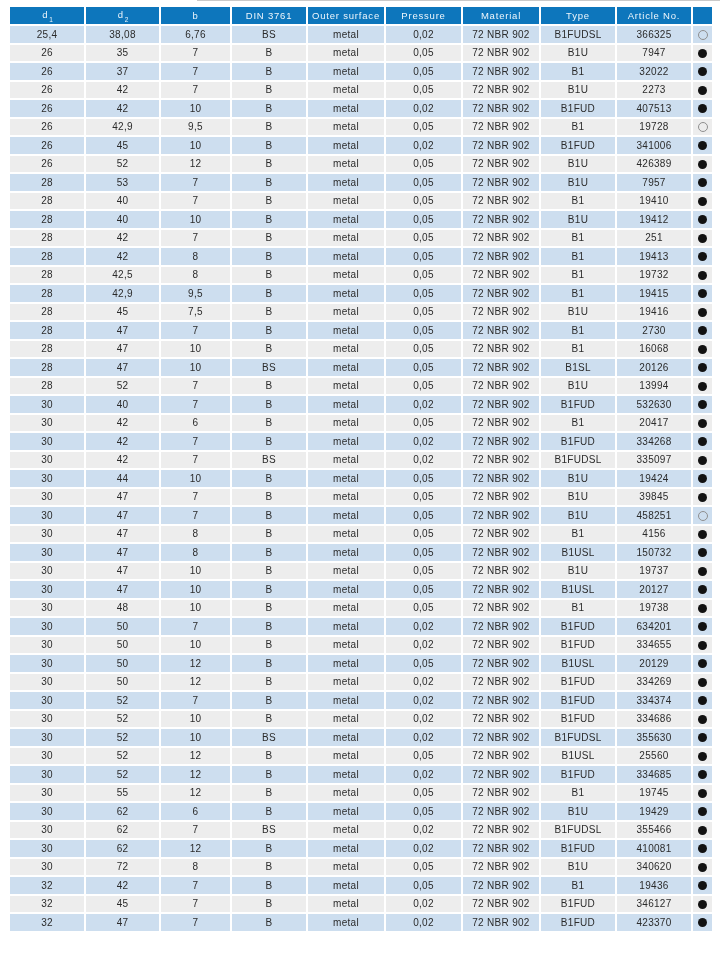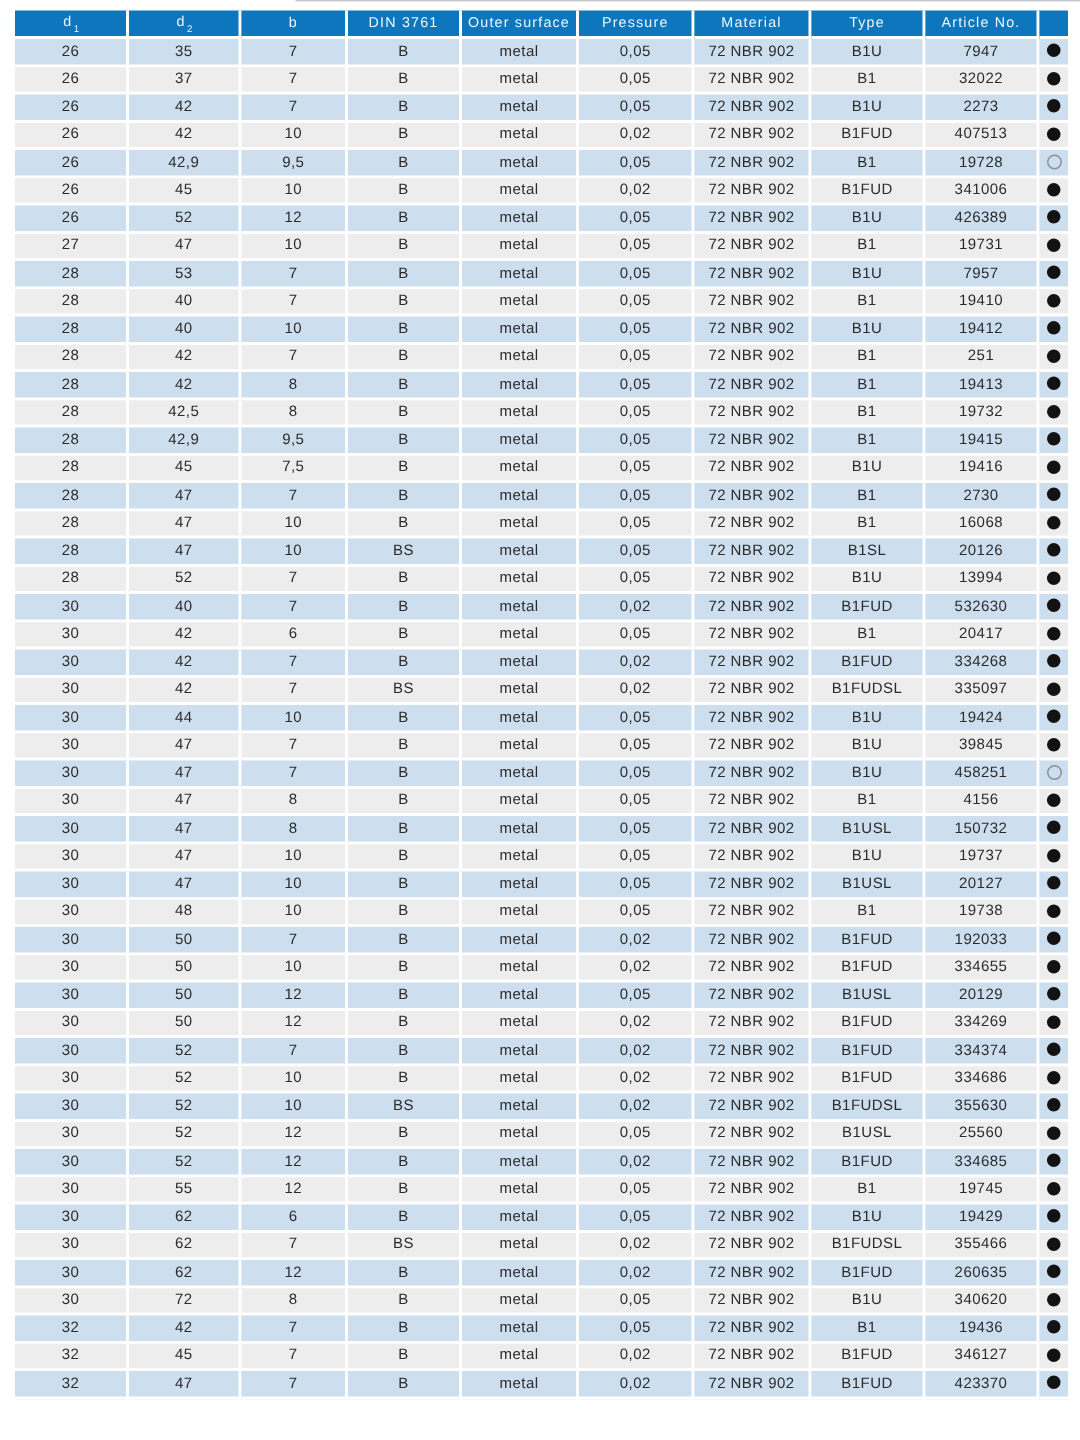--- a/index.html
+++ b/index.html
@@ -64,20 +64,32 @@
         <th>Outer surface</th>
         <th>Pressure</th>
         <th>Material</th>
         <th>Type</th>
         <th>Article No.</th>
         <th></th>
       </tr>
     </thead>
     <tbody id="tbody">
         <tr>
+    <td>25,4</td>
+    <td>38,08</td>
+    <td>6,76</td>
+    <td>BS</td>
+    <td>metal</td>
+    <td>0,02</td>
+    <td>72 NBR 902</td>
+    <td>B1FUDSL</td>
+    <td>366325</td>
+    <td><span class="dot open"></span></td>
+  </tr>
+        <tr>
     <td>26</td>
     <td>35</td>
     <td>7</td>
     <td>B</td>
     <td>metal</td>
     <td>0,05</td>
     <td>72 NBR 902</td>
     <td>B1U</td>
     <td>7947</td>
     <td><span class="dot filled"></span></td>
@@ -148,32 +160,20 @@
     <td>12</td>
     <td>B</td>
     <td>metal</td>
     <td>0,05</td>
     <td>72 NBR 902</td>
     <td>B1U</td>
     <td>426389</td>
     <td><span class="dot filled"></span></td>
   </tr>
         <tr>
-    <td>27</td>
-    <td>47</td>
-    <td>10</td>
-    <td>B</td>
-    <td>metal</td>
-    <td>0,05</td>
-    <td>72 NBR 902</td>
-    <td>B1</td>
-    <td>19731</td>
-    <td><span class="dot filled"></span></td>
-  </tr>
-        <tr>
     <td>28</td>
     <td>53</td>
     <td>7</td>
     <td>B</td>
     <td>metal</td>
     <td>0,05</td>
     <td>72 NBR 902</td>
     <td>B1U</td>
     <td>7957</td>
     <td><span class="dot filled"></span></td>
@@ -456,21 +456,21 @@
   </tr>
         <tr>
     <td>30</td>
     <td>50</td>
     <td>7</td>
     <td>B</td>
     <td>metal</td>
     <td>0,02</td>
     <td>72 NBR 902</td>
     <td>B1FUD</td>
-    <td>192033</td>
+    <td>634201</td>
     <td><span class="dot filled"></span></td>
   </tr>
         <tr>
     <td>30</td>
     <td>50</td>
     <td>10</td>
     <td>B</td>
     <td>metal</td>
     <td>0,02</td>
     <td>72 NBR 902</td>
@@ -600,21 +600,21 @@
   </tr>
         <tr>
     <td>30</td>
     <td>62</td>
     <td>12</td>
     <td>B</td>
     <td>metal</td>
     <td>0,02</td>
     <td>72 NBR 902</td>
     <td>B1FUD</td>
-    <td>260635</td>
+    <td>410081</td>
     <td><span class="dot filled"></span></td>
   </tr>
         <tr>
     <td>30</td>
     <td>72</td>
     <td>8</td>
     <td>B</td>
     <td>metal</td>
     <td>0,05</td>
     <td>72 NBR 902</td>

